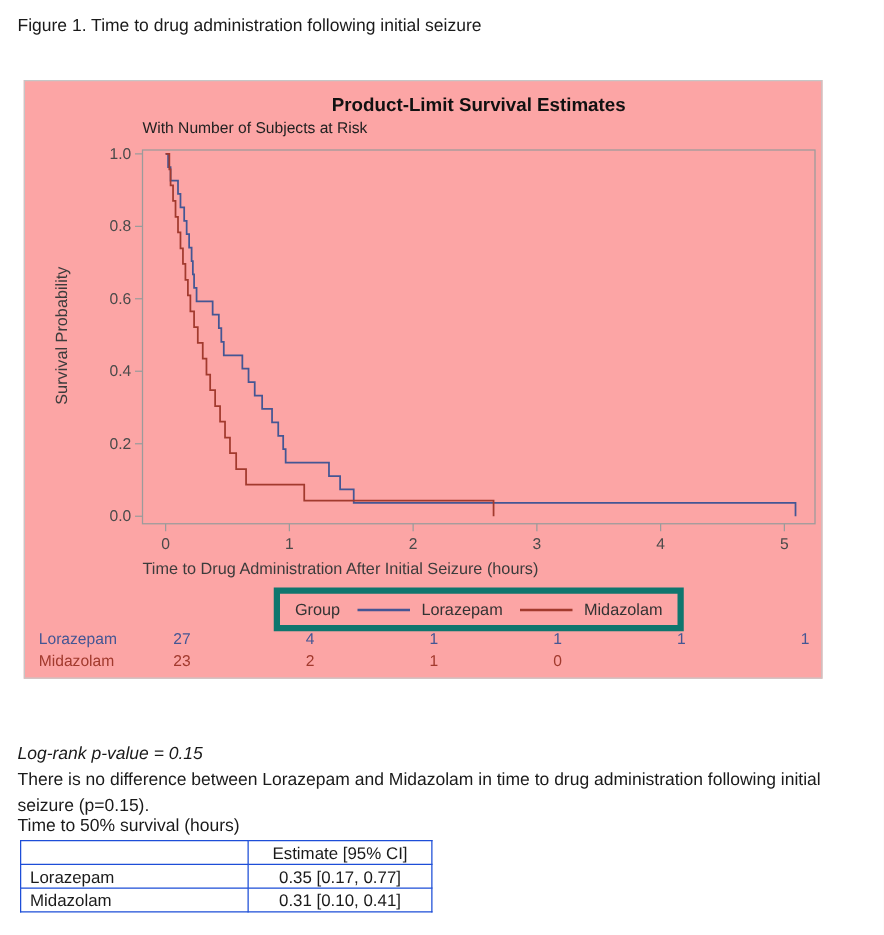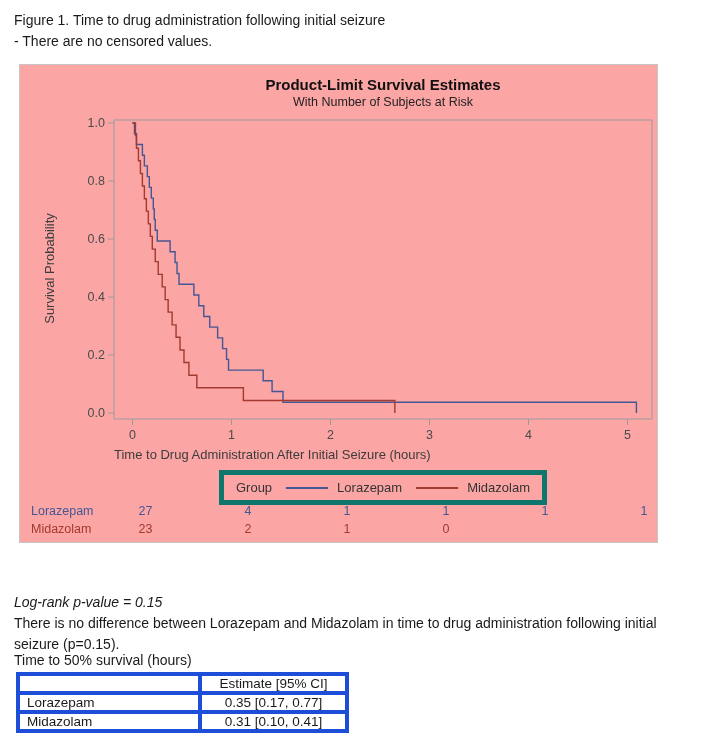--- a/index.html
+++ b/index.html
@@ -4,51 +4,50 @@
 <style>
   * { box-sizing: border-box; margin: 0; padding: 0; }
   html,body { width: 707px; height: 748px; background: #ffffff;
     font-family: "Liberation Sans", sans-serif; color: #1a1a1a; }
   .caption { position: absolute; left: 14px; top: 10px; font-size: 14px; line-height: 21px; }
   .chart-container { position: absolute; left: 19px; top: 64px; width: 639px; height: 479px;
     border: 1px solid #c6c6c6; background: #fca5a5; }
   .chart-title { position: absolute; left: 94px; width: 538px; top: 11px;
     text-align: center; font-size: 15px; font-weight: bold; color: #111; }
   .chart-subtitle { position: absolute; left: 94px; width: 538px; top: 30px;
-    text-align: center; font-size: 12.5px; color: #222; }
+    font-size: 12.5px; color: #222; }
   .chart-svg { position: absolute; left: 0; top: 0; }
   .chart-svg text { font-family: "Liberation Sans", sans-serif; font-size: 12.5px; fill: #4a4a4a; }
   .y-axis-title { position: absolute; left: -71px; top: 196px; width: 200px; text-align: center;
     font-size: 13px; color: #3c3c3c; transform: rotate(-90deg); }
   .x-axis-title { position: absolute; left: 94px; width: 538px; top: 382px;
     text-align: left; font-size: 13px; color: #3c3c3c; }
   .legend-wrap { position: absolute; left: 94px; width: 538px; top: 405px;
     display: flex; justify-content: center; }
   .legend-box { border: 5px solid #0f766e; padding: 5px 12px; display: flex;
     align-items: center; gap: 14px; font-size: 13px; color: #333; }
   .legend-entry { display: flex; align-items: center; gap: 9px; }
   .legend-line { display: inline-block; width: 42px; height: 0; border-top: 2px solid #888; }
   .at-risk-row { position: absolute; left: 0; width: 639px; height: 16px; font-size: 12.5px; }
   .at-risk-label { position: absolute; left: 11px; }
   .at-risk-num { position: absolute; width: 40px; margin-left: -20px; text-align: right; }
   .logrank { position: absolute; left: 14px; top: 594px; font-size: 14px; font-style: italic; }
   .conclusion { position: absolute; left: 14px; top: 601px; width: 655px;
     font-size: 14px; line-height: 21px; margin-top: 12px; }
   .table-caption { position: absolute; left: 14px; top: 652px; font-size: 14px; }
   .est-table { position: absolute; left: 16px; top: 672px; border-collapse: collapse; font-size: 13.5px; }
-  .est-table td, .est-table th { border: 4px solid #1d4ed8; height: 19px; font-weight: normal; }
+  .est-table td, .est-table th { border: 1px solid #1d4ed8; height: 19px; font-weight: normal; }
   .est-table .col-label { width: 182px; text-align: left; padding-left: 7px; }
   .est-table .col-est { width: 147px; text-align: center; padding: 0 6px; }
 </style>
 </head>
 <body>
 
 <div class="caption">
   <div>Figure 1. Time to drug administration following initial seizure</div>
-  <div>- There are no censored values.</div>
 </div>
 
 <div class="chart-container">
   <div class="chart-title">Product-Limit Survival Estimates</div>
   <div class="chart-subtitle">With Number of Subjects at Risk</div>
 
   <svg class="chart-svg" width="639" height="479" viewBox="0 0 639 479">
       <rect x="94" y="55" width="538" height="299" fill="none" stroke="#9b9b9b" stroke-width="1"></rect>
       <line x1="88" y1="348" x2="94" y2="348" stroke="#9b9b9b"></line>
       <text x="85" y="352" text-anchor="end">0.0</text>

